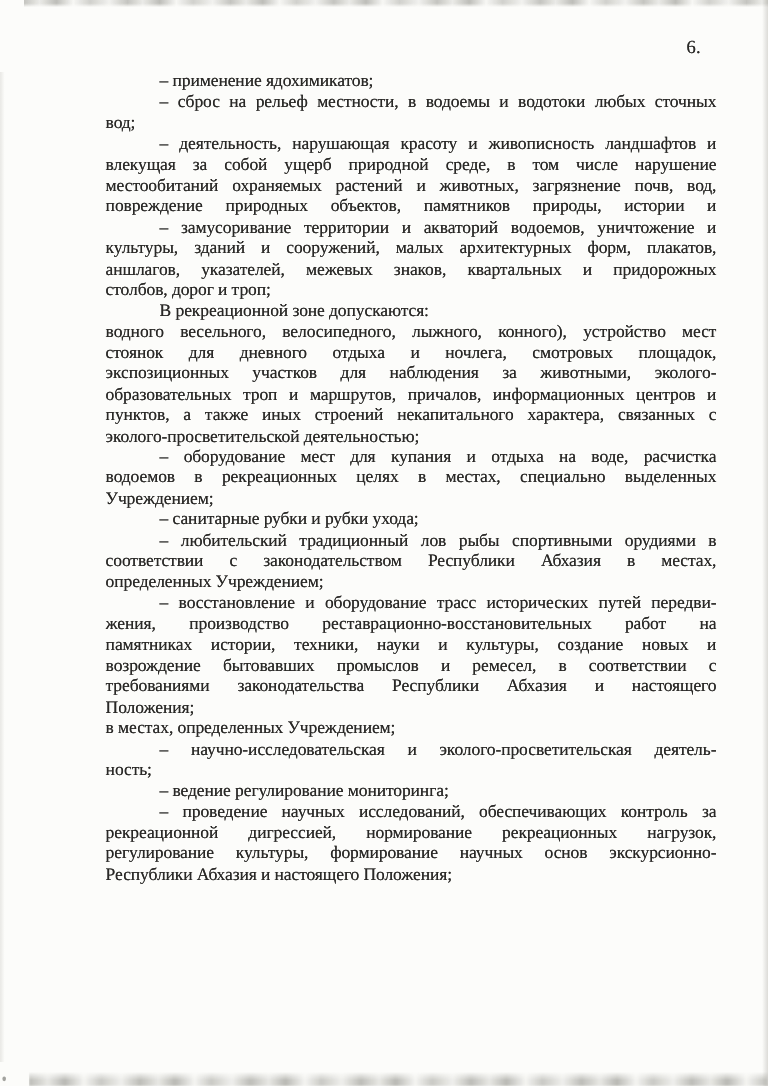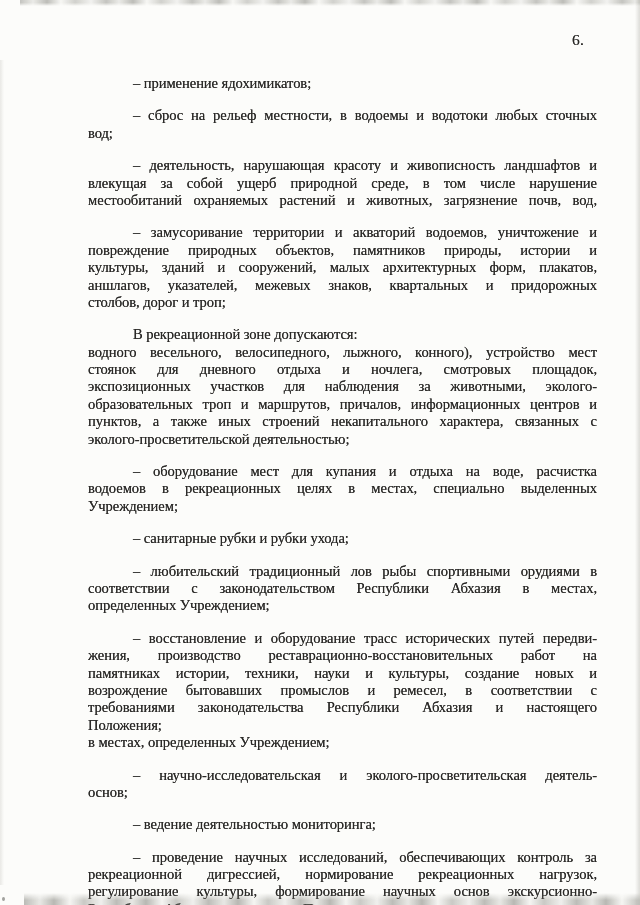--- a/index.html
+++ b/index.html
@@ -35,21 +35,21 @@
   }
   .line {
     line-height: 17.4px;
     height: 17.4px;
     overflow: hidden;
     text-align: justify;
     text-align-last: justify;
     text-shadow: 0 0 0.4px rgba(45,44,42,0.85);
     white-space: normal;
   }
-  .line.first { padding-left: 45px; margin-top: 15px; }
+  .line.first { padding-left: 45px; }
   .line.last  { text-align-last: left; }
 
   
   .artifact { position: absolute; pointer-events: none; }
   .top-smudge {
     top: 0; left: 20px; right: 0; height: 6px;
     background: repeating-linear-gradient(90deg,
       rgba(118,118,110,0.42) 0px,  rgba(175,175,166,0.22) 13px,
       rgba(122,122,114,0.48) 27px, rgba(205,205,196,0.10) 41px,
       rgba(138,138,130,0.38) 55px, rgba(190,190,182,0.16) 71px,
@@ -95,22 +95,22 @@
 
   <div class="page-number">6.</div>
 
   <div class="text-block" id="doc-body">
       <div class="line first last">– применение ядохимикатов;</div>
       <div class="line first">– сброс на рельеф местности, в водоемы и водотоки любых сточных</div>
       <div class="line last">вод;</div>
       <div class="line first">– деятельность, нарушающая красоту и живописность ландшафтов и</div>
       <div class="line">влекущая за собой ущерб природной среде, в том числе нарушение</div>
       <div class="line">местообитаний охраняемых растений и животных, загрязнение почв, вод,</div>
+      <div class="line">повреждение природных объектов, памятников природы, истории и</div>
       <div class="line first">– замусоривание территории и акваторий водоемов, уничтожение и</div>
-      <div class="line">повреждение природных объектов, памятников природы, истории и</div>
       <div class="line">культуры, зданий и сооружений, малых архитектурных форм, плакатов,</div>
       <div class="line">аншлагов, указателей, межевых знаков, квартальных и придорожных</div>
       <div class="line last">столбов, дорог и троп;</div>
       <div class="line first last">В рекреационной зоне допускаются:</div>
       <div class="line">водного весельного, велосипедного, лыжного, конного), устройство мест</div>
       <div class="line">стоянок для дневного отдыха и ночлега, смотровых площадок,</div>
       <div class="line">экспозиционных участков для наблюдения за животными, эколого-</div>
       <div class="line">образовательных троп и маршрутов, причалов, информационных центров и</div>
       <div class="line">пунктов, а также иных строений некапитального характера, связанных с</div>
       <div class="line last">эколого-просветительской деятельностью;</div>
@@ -122,22 +122,22 @@
       <div class="line">соответствии с законодательством Республики Абхазия в местах,</div>
       <div class="line last">определенных Учреждением;</div>
       <div class="line first">– восстановление и оборудование трасс исторических путей передви-</div>
       <div class="line">жения, производство реставрационно-восстановительных работ на</div>
       <div class="line">памятниках истории, техники, науки и культуры, создание новых и</div>
       <div class="line">возрождение бытовавших промыслов и ремесел, в соответствии с</div>
       <div class="line">требованиями законодательства Республики Абхазия и настоящего</div>
       <div class="line last">Положения;</div>
       <div class="line last">в местах, определенных Учреждением;</div>
       <div class="line first">– научно-исследовательская и эколого-просветительская деятель-</div>
-      <div class="line last">основ;</div>
-      <div class="line first last">– ведение деятельностью мониторинга;</div>
+      <div class="line last">ность;</div>
+      <div class="line first last">– ведение регулирование мониторинга;</div>
       <div class="line first">– проведение научных исследований, обеспечивающих контроль за</div>
       <div class="line">рекреационной дигрессией, нормирование рекреационных нагрузок,</div>
       <div class="line">регулирование культуры, формирование научных основ экскурсионно-</div>
       <div class="line last">Республики Абхазия и настоящего Положения;</div>
     </div>
 
   <div class="artifact bottom-smudge"></div>
   <div class="artifact corner-dot"></div>
 </div>
 

